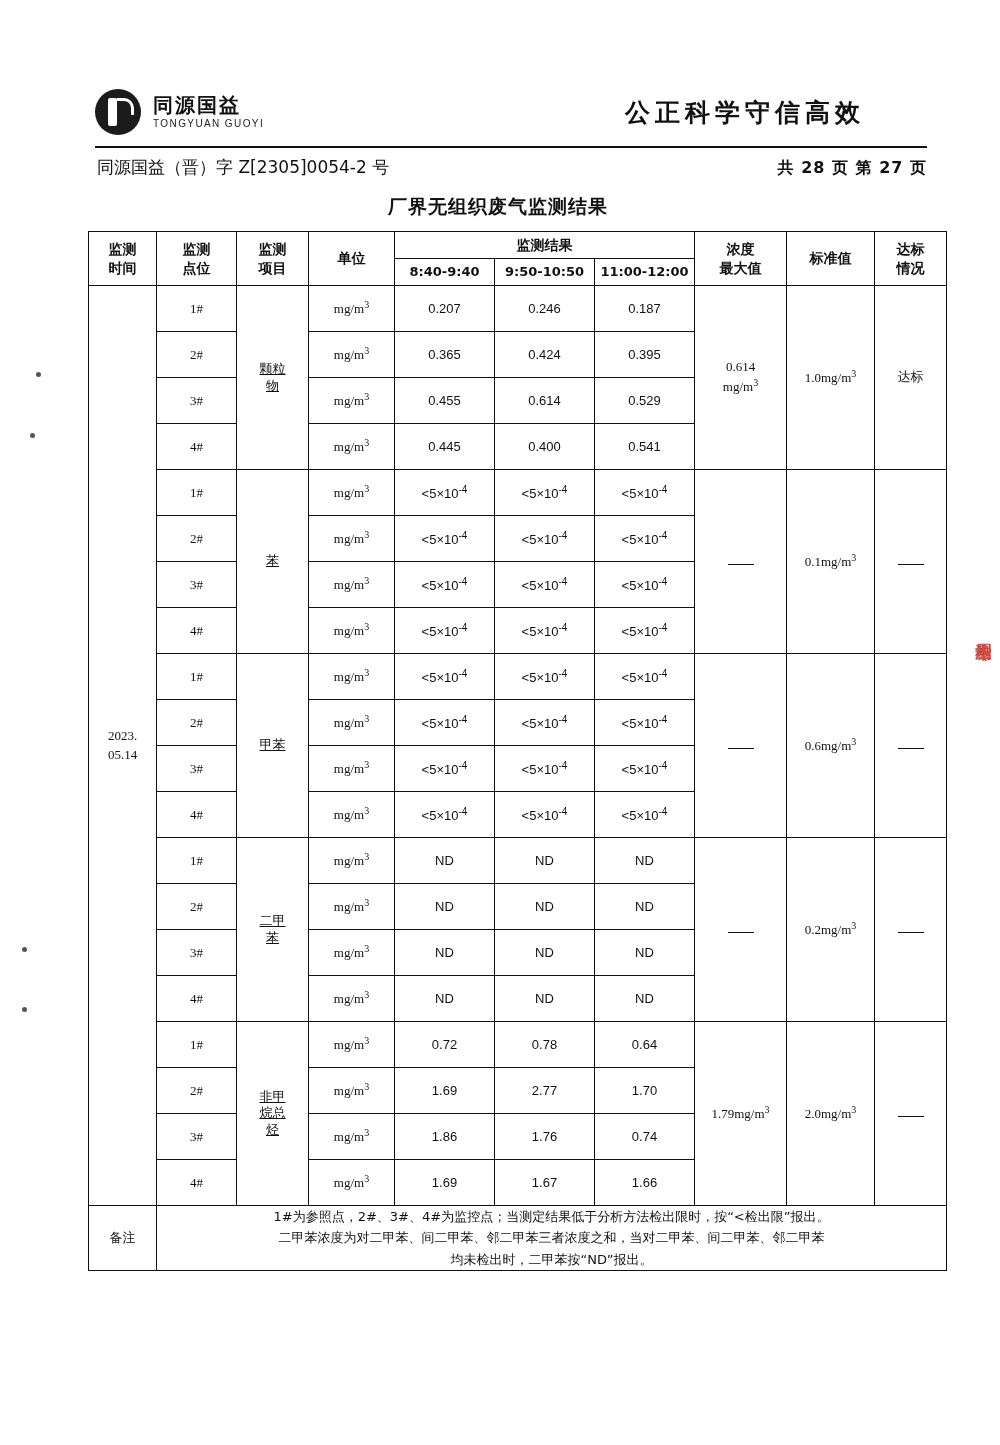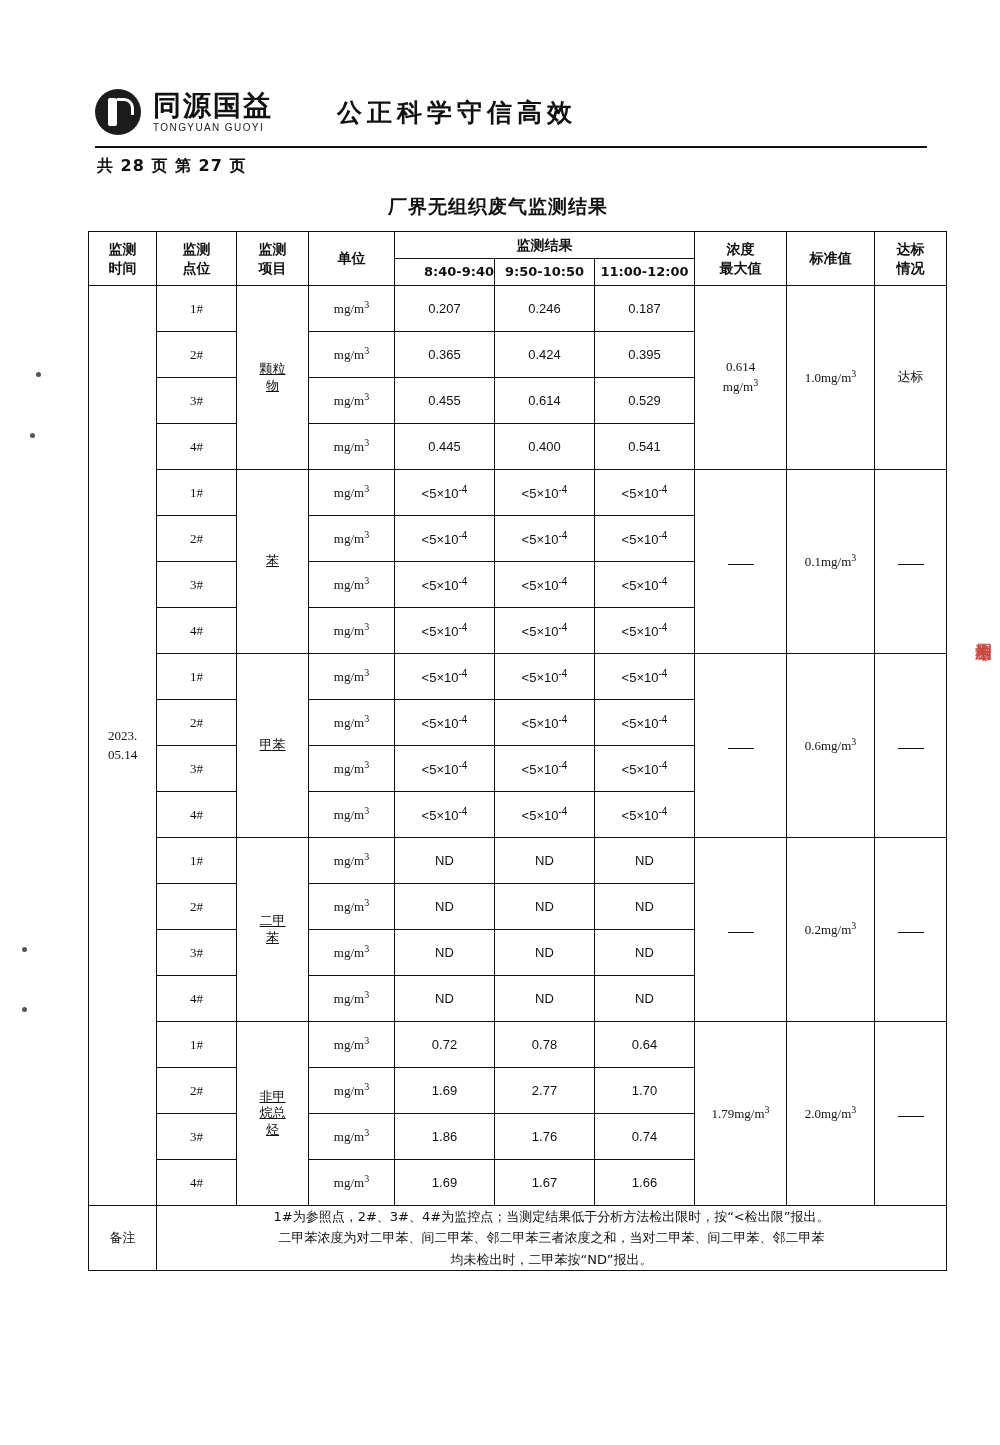--- a/index.html
+++ b/index.html
@@ -65,37 +65,37 @@
     border-top-right-radius: 10px;
   }
   .logo-text {
     display: flex;
     flex-direction: column;
     justify-content: center;
     margin-right: 46px;
   }
   .logo-cn {
     font-family: Liberation Sans, sans-serif;
-    font-size: 28px;
+    font-size: 20px;
     font-weight: bold;
     letter-spacing: 2px;
     line-height: 1.05;
     color: #111;
   }
   .logo-en {
     font-family: "Liberation Sans", sans-serif;
     font-size: 10px;
     letter-spacing: 1.4px;
     color: #222;
     margin-top: 2px;
   }
   .slogan {
     display: flex;
     flex: 1 1 auto;
-    justify-content: flex-start;
+    justify-content: flex-end;
     align-items: center;
     padding-left: 18px;
     padding-right: 60px;
   }
   .slogan span {
     font-family: "DejaVu Sans", sans-serif;
     font-size: 25px;
     font-weight: bold;
     letter-spacing: 5px;
     color: #111;
@@ -266,20 +266,21 @@
     <div class="slogan">
       <span>公正</span>
       <span>科学</span>
       <span>守信</span>
       <span>高效</span>
     </div>
   </div>
   <div class="header-rule"></div>
 
   <div class="docline">
+    <div class="left">同源国益（晋）字 Z[2305]0054-2 号</div>
     <div class="right">共 28 页  第 27 页</div>
   </div>
 
   <div class="doc-title">厂界无组织废气监测结果</div>
 
   <div class="dot" style="left:36px; top:372px;"></div>
   <div class="dot" style="left:30px; top:433px;"></div>
   <div class="dot" style="left:22px; top:947px;"></div>
   <div class="dot" style="left:22px; top:1007px;"></div>
   <div class="stamp">检测专用章</div>
@@ -318,21 +319,21 @@
             <div>浓度</div>
               <div>最大值</div>
           </th>
           <th rowspan="2">标准值</th>
           <th rowspan="2">
             <div>达标</div>
               <div>情况</div>
           </th>
         </tr>
         <tr>
-          <th style="font-size:13px;text-align:right;">8:40-9:40</th>
+          <th style="font-size:13px;">8:40-9:40</th>
           <th style="font-size:13px;">9:50-10:50</th>
           <th style="font-size:13px;">11:00-12:00</th>
         </tr>
       </thead>
       <tbody>
 
         <tr>
           <td class="time" rowspan="20">
             <div>2023.</div>
               <div>05.14</div>

